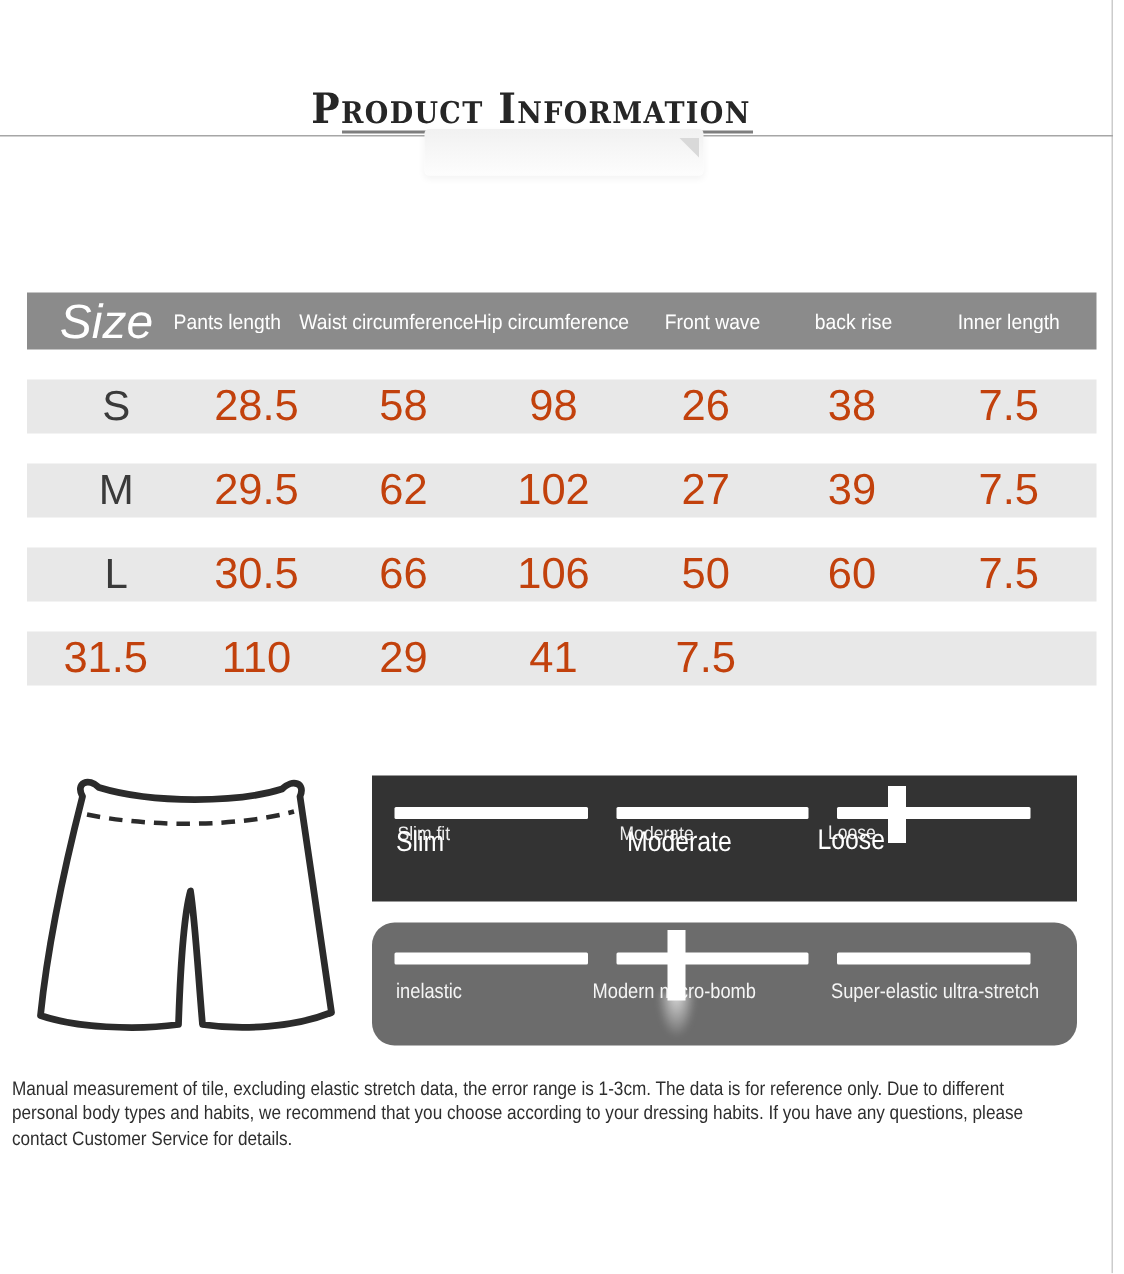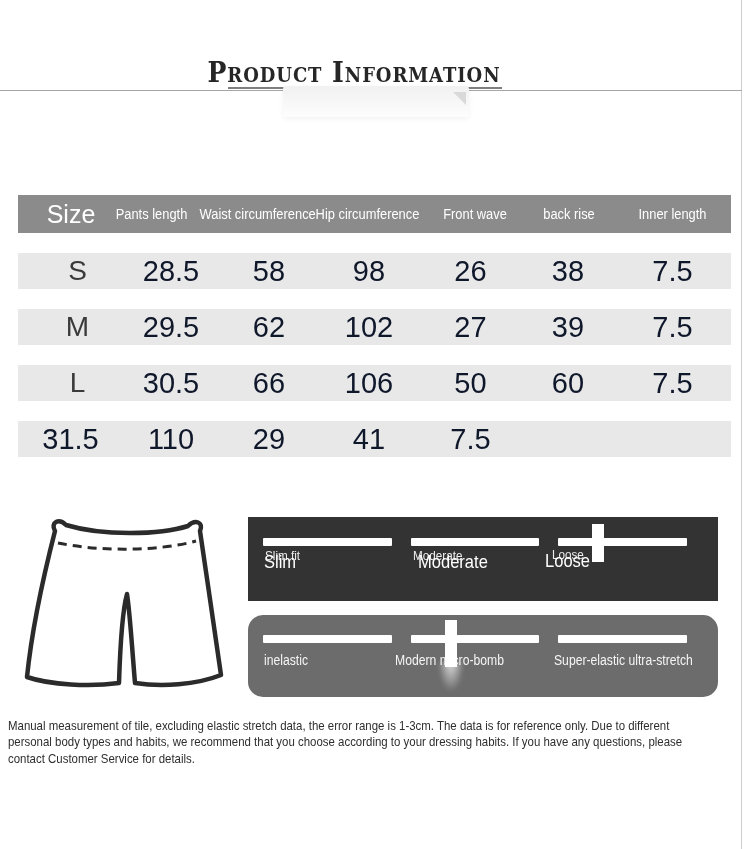--- a/index.html
+++ b/index.html
@@ -25,26 +25,26 @@
   .blob-notch { position:absolute; right:3px; top:6px; width:0; height:0; border-top:13px solid #d9d9d9; border-left:13px solid transparent; }
   .right-line { position:absolute; top:0; bottom:0; right:7px; width:1px; background:#cccccc; }
 
   
   .size-table { position:absolute; left:18px; top:195px; width:713px; }
   .thead {
     display:grid; grid-template-columns:90px 87px 114px 117px 98px 90px 117px;
     height:38px; background:#8b8b8b; align-items:center;
   }
   .th { text-align:center; color:#ffffff; font-size:14px; transform:scaleX(0.92); white-space:nowrap; }
-  .th-size { font-size:25px; transform:none; padding-left:16px; }
+  .th-size { font-size:32px; transform:none; padding-left:16px;font-style:italic; }
   .trow {
     display:grid; grid-template-columns:105px 96px 100px 100px 103px 92px 117px;
     height:36px; background:#e8e8e8; align-items:center; margin-top:20px;
   }
-  .td { text-align:center; color:#0f172a; font-size:29px; font-weight:400; }
+  .td { text-align:center; color:#c2410c; font-size:29px; font-weight:400; }
   .td-size { font-size:28px; padding-left:14px; color:#3a3a3a; }
 
   
   .shorts { position:absolute; left:20px; top:516px; }
 
   
   .panel {
     position:absolute; left:248px; width:470px; box-sizing:border-box;
     display:flex; gap:19px; padding:0 31px 0 15px;text-align:center;
   }

